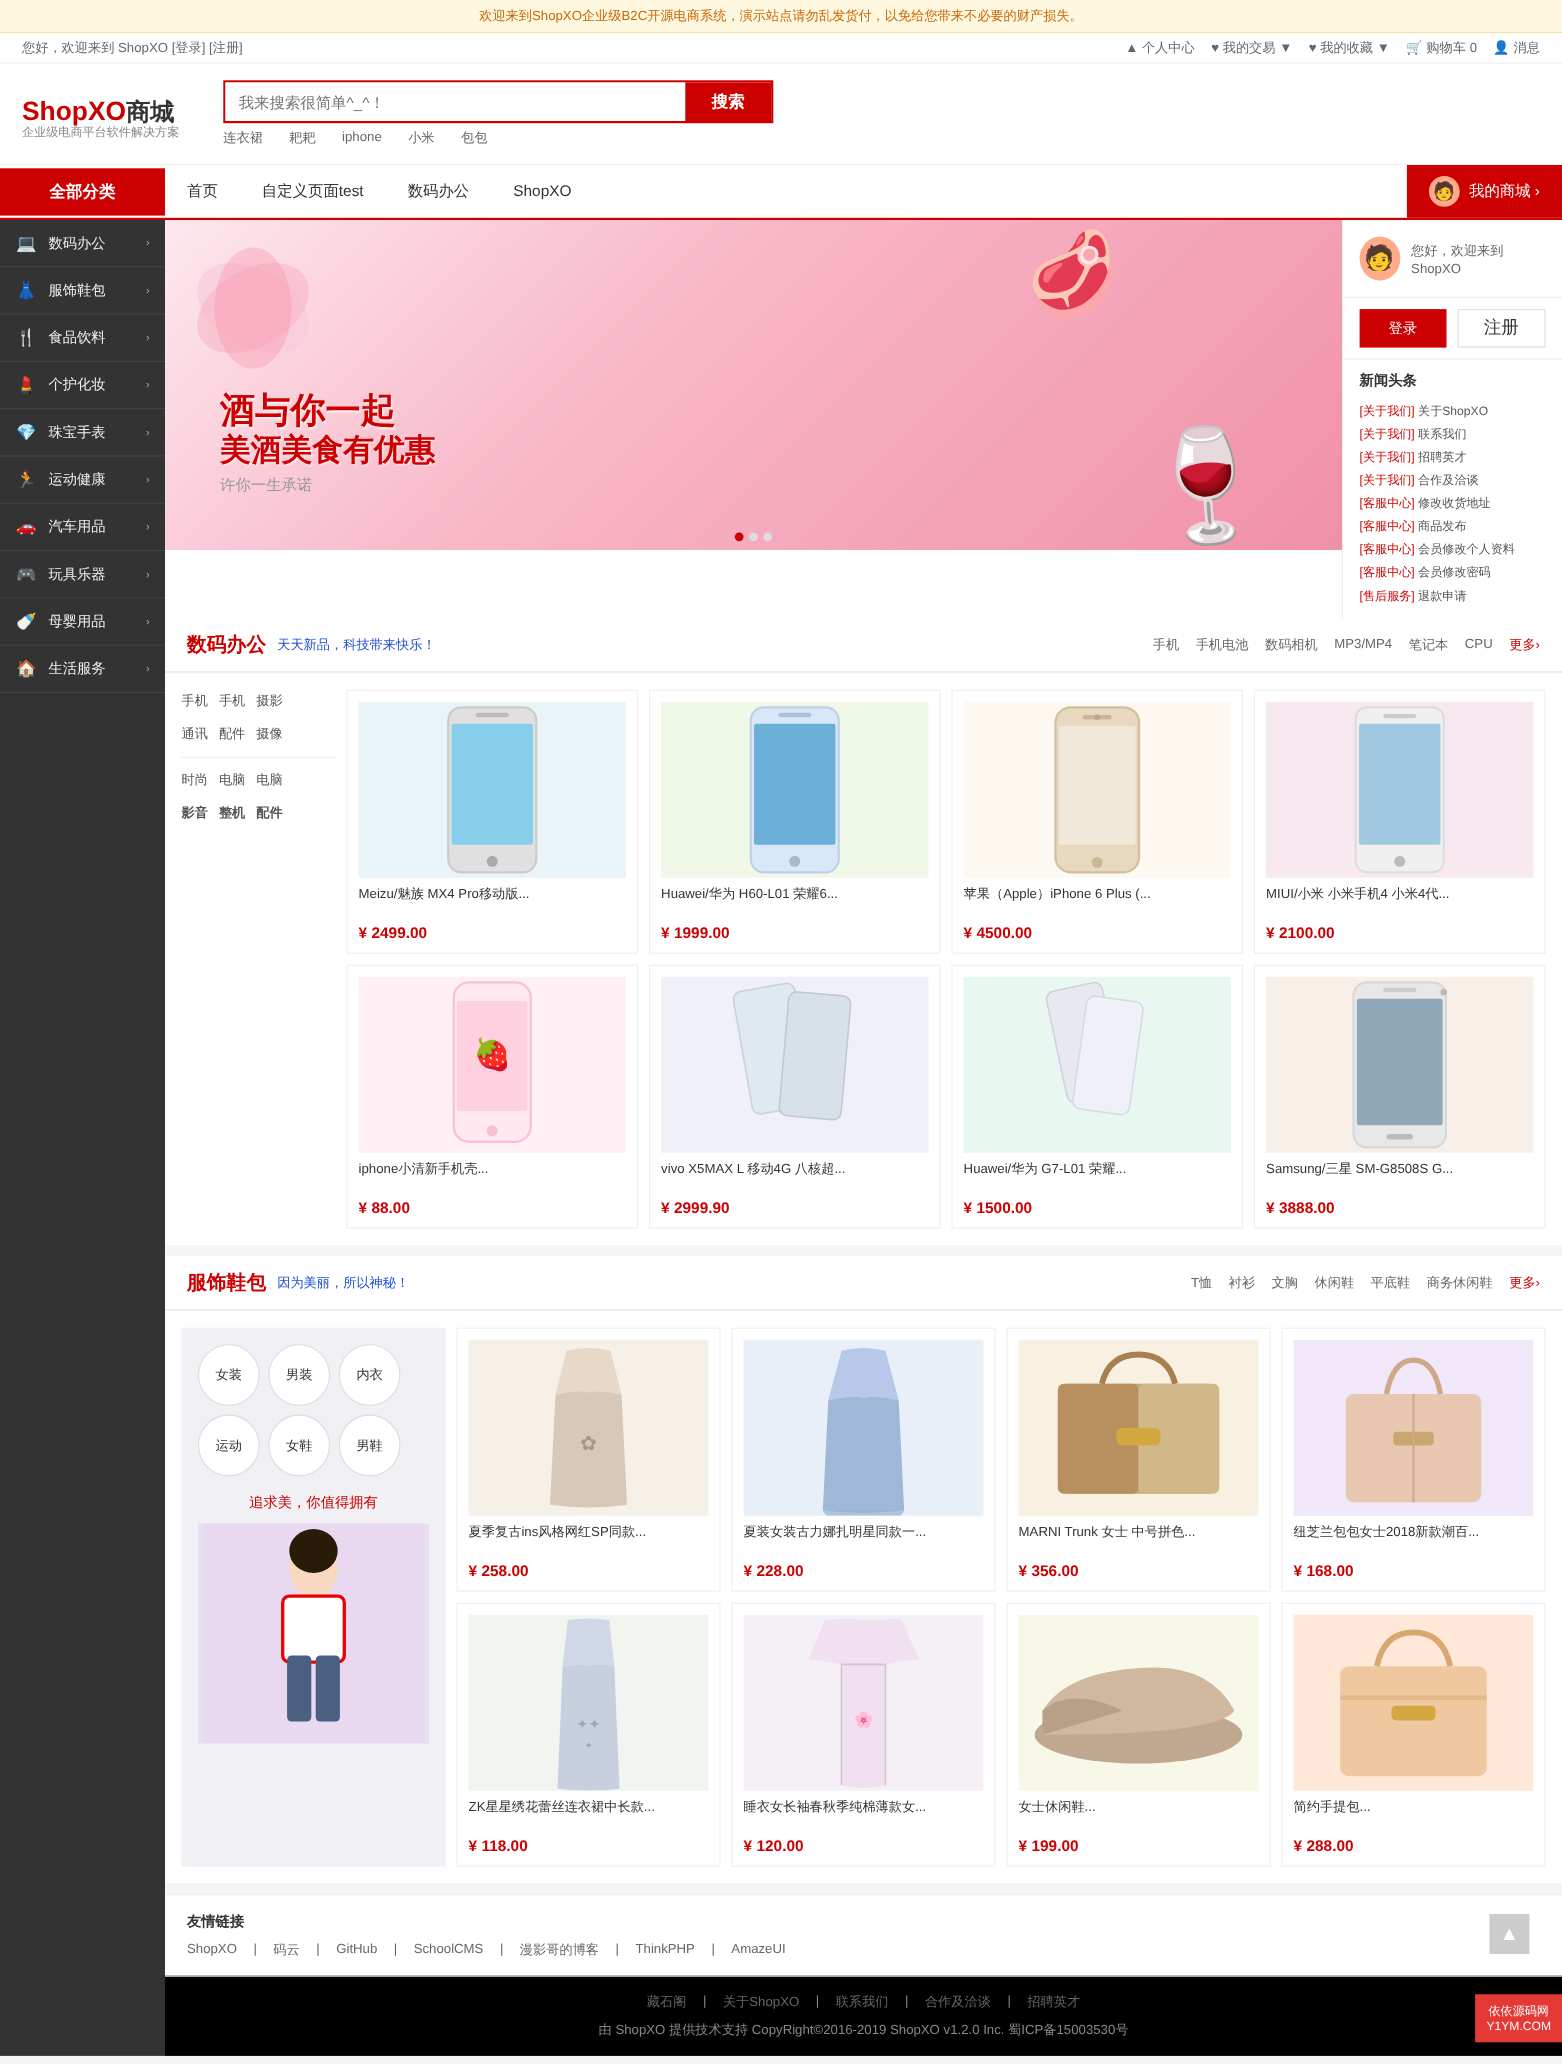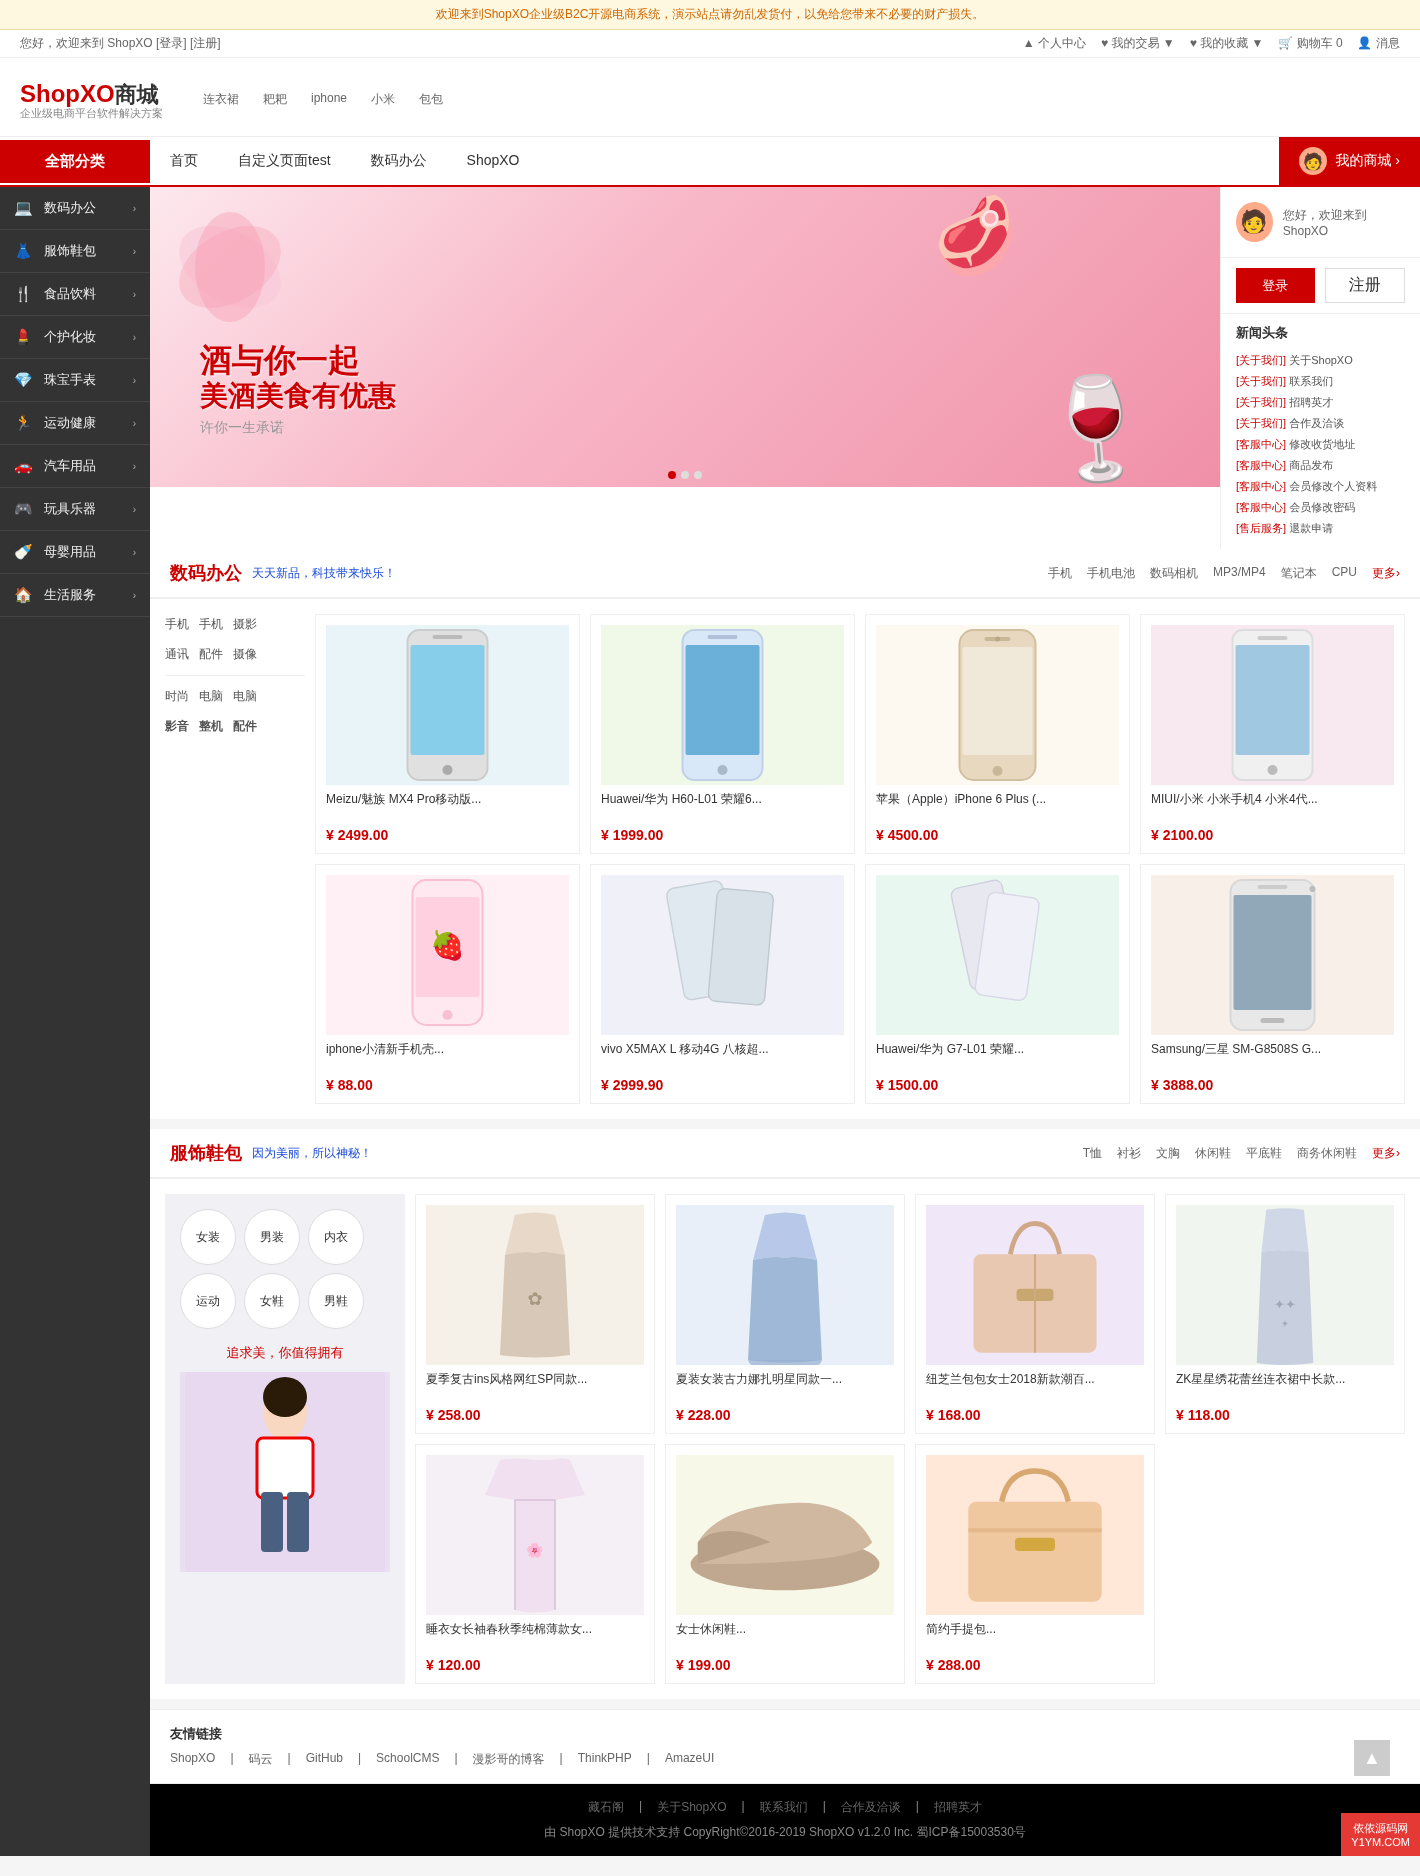--- a/index.html
+++ b/index.html
@@ -130,20 +130,24 @@
 </div>
 
 <div class="header">
   <div class="logo">
     <div class="logo-text">
       <span style="color:#c00;">Shop</span><span style="color:#c00;">XO</span><span style="color:#333;font-size:22px;">商城</span>
     </div>
     <div class="logo-sub">企业级电商平台软件解决方案</div>
   </div>
   <div class="search-area">
+    <div class="search-box">
+      <input class="search-input" type="text" placeholder="我来搜索很简单^_^！" style="">
+      <button class="search-btn">搜索</button>
+    </div>
     <div class="search-tags">
       <span>连衣裙</span>
       <span>耙耙</span>
       <span>iphone</span>
       <span>小米</span>
       <span>包包</span>
     </div>
   </div>
 </div>
 
@@ -484,20 +488,33 @@
               <svg viewBox="0 0 120 160" width="80" height="120">
                 <path d="M40,10 Q60,5 80,10 L92,55 Q70,50 60,53 Q50,50 28,55 Z" fill="#b8c8e8"></path>
                 <path d="M28,55 Q50,50 60,53 Q70,50 92,55 L97,155 Q60,160 23,155 Z" fill="#a0b8d8"></path>
                 <path d="M23,155 L97,155 Q95,165 60,168 Q25,165 23,155 Z" fill="#98b0d0" opacity="0.7"></path>
               </svg>
             </div>
             <div class="product-name">夏装女装古力娜扎明星同款一...</div>
             <div class="product-price">¥ 228.00</div>
           </div>
 
+          <div class="product-card">
+            <div class="product-img" style="background:#f8f0e0;">
+              <svg viewBox="0 0 140 120" width="100" height="100">
+                <rect x="15" y="30" width="110" height="75" rx="8" fill="#c8a878"></rect>
+                <rect x="15" y="30" width="55" height="75" rx="4" fill="#b89060"></rect>
+                <rect x="70" y="30" width="55" height="75" rx="4" fill="#d0b888"></rect>
+                <path d="M45,30 Q50,10 70,10 Q90,10 95,30" stroke="#a88050" stroke-width="4" fill="none"></path>
+                <rect x="55" y="60" width="30" height="12" rx="4" fill="#d4a840"></rect>
+              </svg>
+            </div>
+            <div class="product-name">MARNI Trunk 女士 中号拼色...</div>
+            <div class="product-price">¥ 356.00</div>
+          </div>
 
           <div class="product-card">
             <div class="product-img" style="background:#f0e8f8;">
               <svg viewBox="0 0 140 130" width="100" height="110">
                 <rect x="20" y="40" width="100" height="80" rx="6" fill="#e8c8b0"></rect>
                 <path d="M50,40 Q55,15 70,15 Q85,15 90,40" stroke="#d0a888" stroke-width="4" fill="none"></path>
                 <rect x="55" y="68" width="30" height="10" rx="3" fill="#c8a870"></rect>
                 <line x1="70" y1="40" x2="70" y2="120" stroke="#d0a888" stroke-width="1.5"></line>
               </svg>
             </div>

